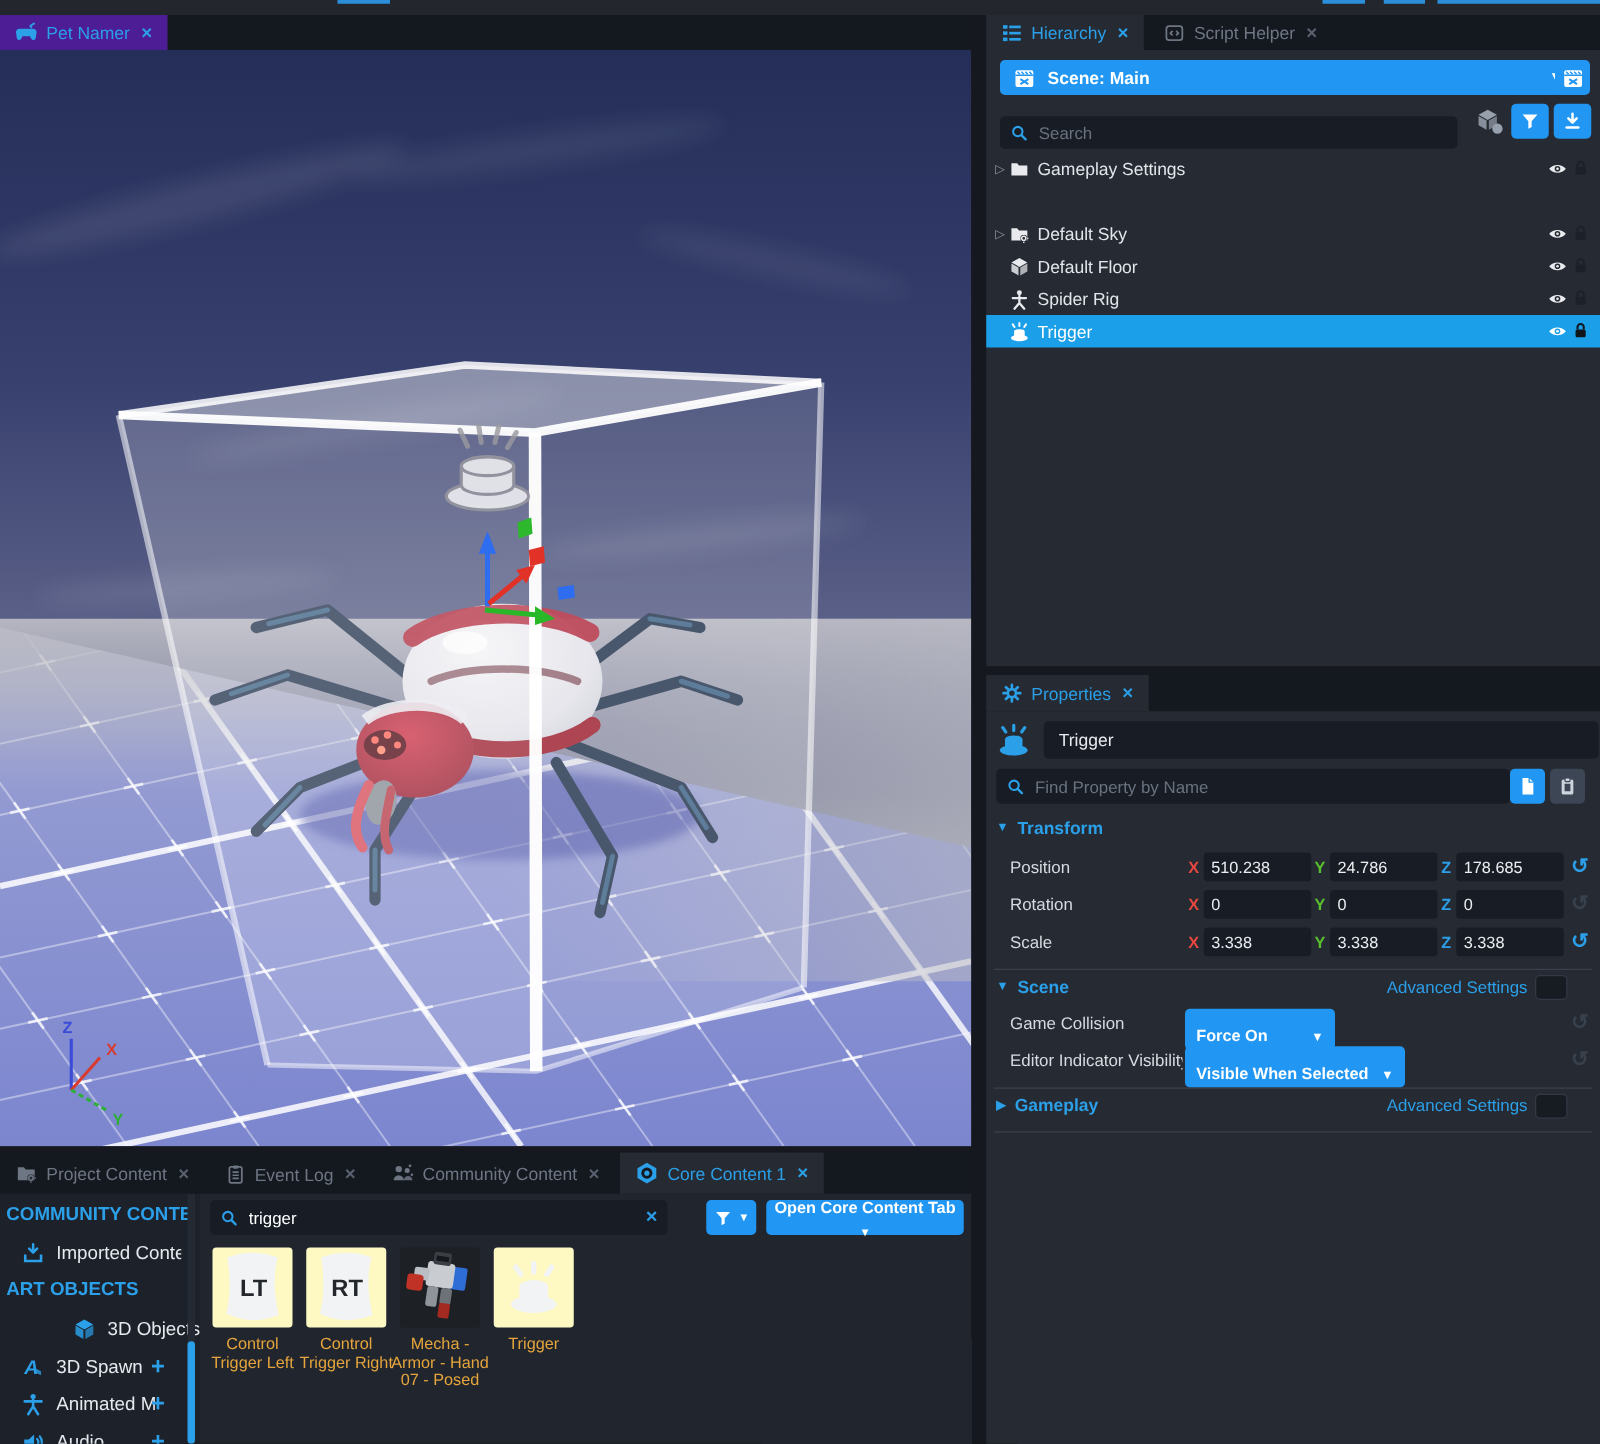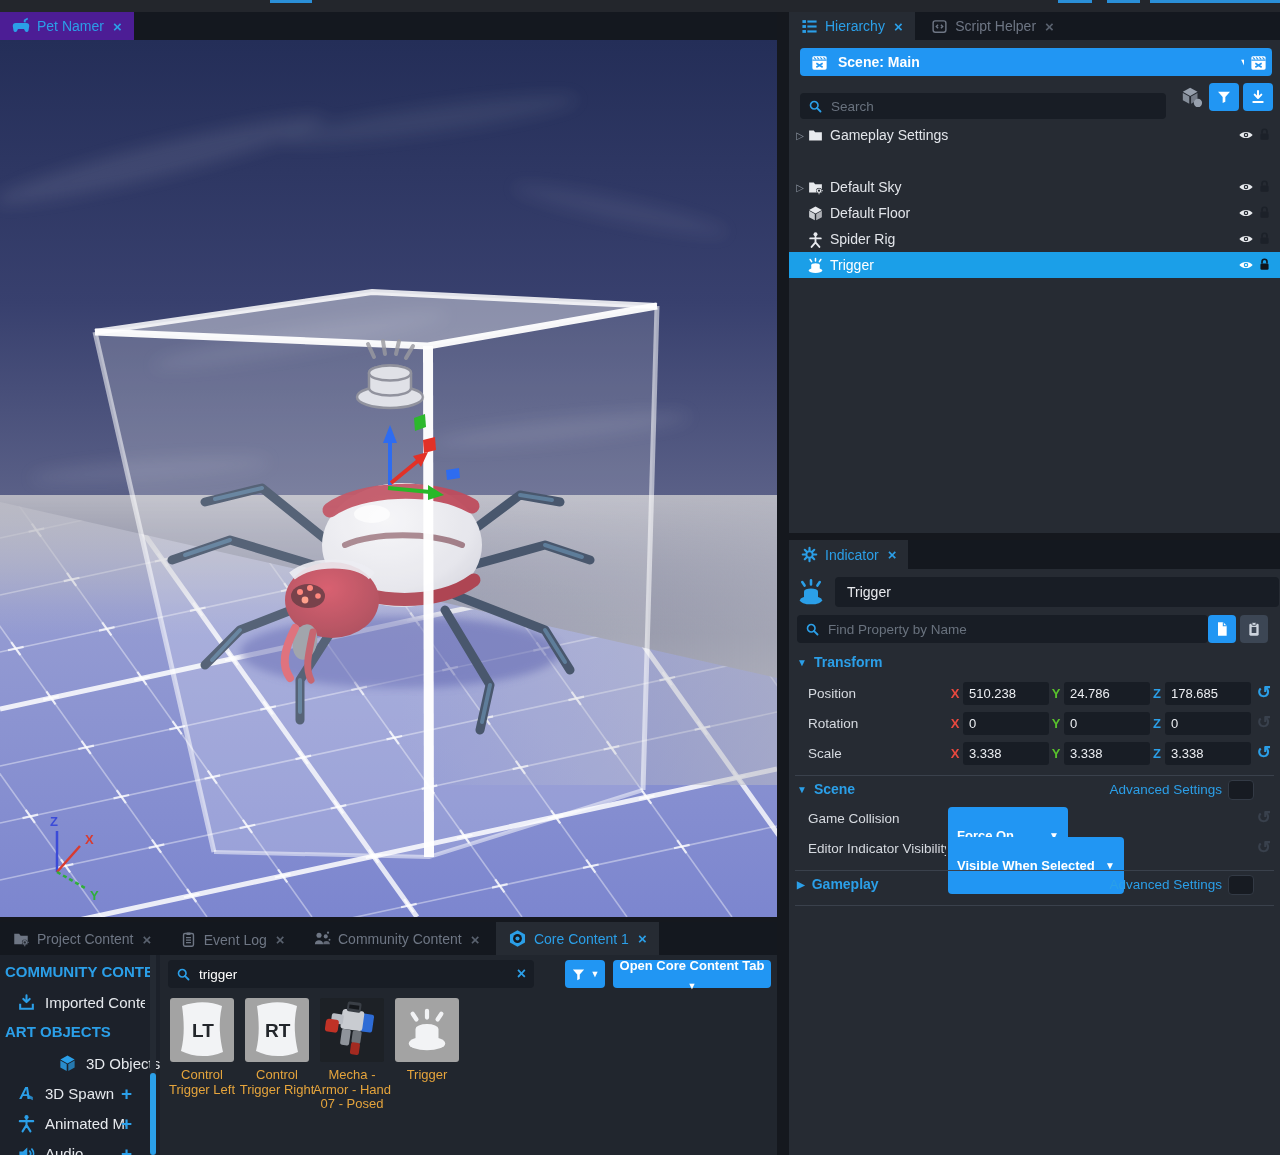--- a/index.html
+++ b/index.html
@@ -26,28 +26,28 @@
   .sec-caret{font-size:10px;}
   .adv{position:absolute;right:58px;color:#2b9fe8;font-size:13.5px;}
   .adv-box{position:absolute;right:26px;width:24px;height:18px;background:#171b22;border:1px solid #333a45;border-radius:4px;}
   .prop-label{position:absolute;left:19px;color:#d6dae0;font-size:13.5px;white-space:nowrap;overflow:hidden;}
   .axis-badge{position:absolute;width:14px;font-weight:bold;font-size:13px;text-align:center;}
   .ax-x{color:#e8483f;}.ax-y{color:#58c02c;}.ax-z{color:#2b9fe8;}
   .num-input{position:absolute;width:74px;height:23px;padding:0 6px;background:#181d25;border:none;border-radius:3px;color:#eceef2;font-size:13px;outline:none;}
   .reset{position:absolute;right:9px;font-size:17px;font-weight:bold;color:#2b9fe8;cursor:pointer;line-height:1;}
   .reset.dim{color:#39414d;}
   .divider{position:absolute;left:6px;right:6px;height:1px;background:#3a414c;}
-  .dd{position:absolute;height:25px;background:#2196f3;border-radius:4px;color:#fff;font-weight:bold;font-size:13px;display:flex;align-items:center;padding:16px 9px;gap:8px;cursor:pointer;}
+  .dd{position:absolute;height:25px;background:#2196f3;border-radius:4px;color:#fff;font-weight:bold;font-size:13px;display:flex;align-items:flex-end;padding:4px 9px;gap:8px;cursor:pointer;}
   .dd .chev{font-size:10px;}
   .side-head{position:absolute;left:5px;color:#2b9fe8;font-weight:bold;font-size:15px;white-space:nowrap;overflow:hidden;width:146px;}
   .side-item{position:absolute;left:0;width:160px;height:28px;display:flex;align-items:center;color:#e6e9ed;font-size:15px;}
   .side-item .lbl{margin-left:9px;white-space:nowrap;overflow:hidden;width:82px;}
   .side-plus{position:absolute;right:28px;color:#2b9fe8;font-size:19px;font-weight:bold;line-height:1;cursor:pointer;}
   .card{position:absolute;width:64px;cursor:pointer;}
-  .card .thumb{width:64px;height:64px;background:#a3a3a3;border-radius:3px;overflow:hidden;}
+  .card .thumb{width:64px;height:64px;background:#fef9c3;border-radius:3px;overflow:hidden;}
   .card .clabel{position:absolute;left:-8px;top:70px;width:80px;text-align:center;color:#e5a43c;font-size:13px;line-height:1.13;}
   .strip{position:absolute;top:0;height:3px;background:#2a8fd8;}
 </style>
 </head>
 <body>
 
 <svg width="0" height="0" style="position:absolute">
   <defs>
     <symbol id="i-gamepad" viewBox="0 0 24 24">
         <path d="M5,8 h14 a4,4 0 0 1 4,4 l-1,6 a2.5,2.5 0 0 1 -4.5,1 l-1.5,-3 h-8 l-1.5,3 a2.5,2.5 0 0 1 -4.5,-1 l-1,-6 a4,4 0 0 1 4,-4 z" fill="currentColor"></path>
@@ -594,21 +594,21 @@
           <use href="#i-lock"></use>
         </svg>
     </div>
   </div>
 
   <div class="abs tabbar" style="left:0;top:528px;width:491px;height:29px;">
     <div class="tab active">
       <svg class="icon" width="17" height="17" style="color:#2b9fe8">
           <use href="#i-gear"></use>
         </svg>
-      <span>Indicator</span>
+      <span>Properties</span>
       <span class="x">×</span>
     </div>
   </div>
 
   <div class="abs panel" style="left:0;top:557px;width:491px;height:586px;">
     <svg class="abs icon" width="28" height="28" style="left:8px;top:9px;color:#2b9fe8">
         <use href="#i-trigger"></use>
       </svg>
     <input class="abs input" style="left: 46px; top: 8px; width: 420px; height: 30px; padding: 0px 12px; font-size: 14px;" value="Trigger">
 

